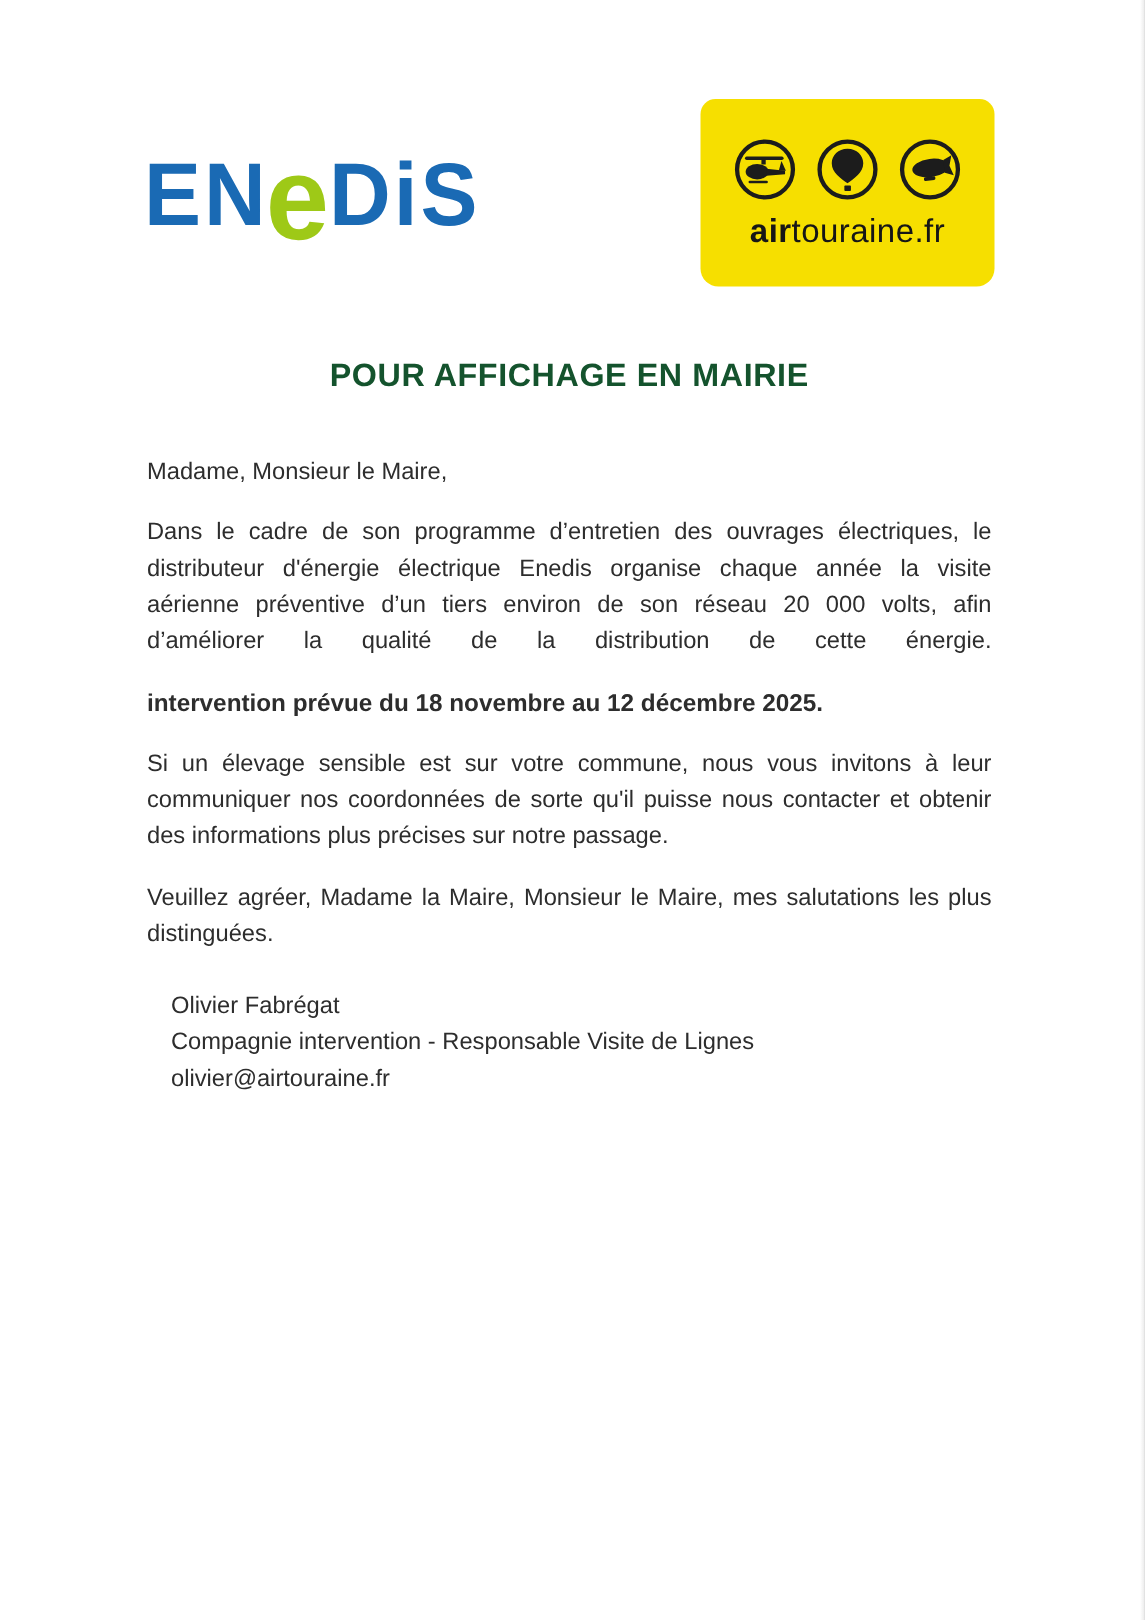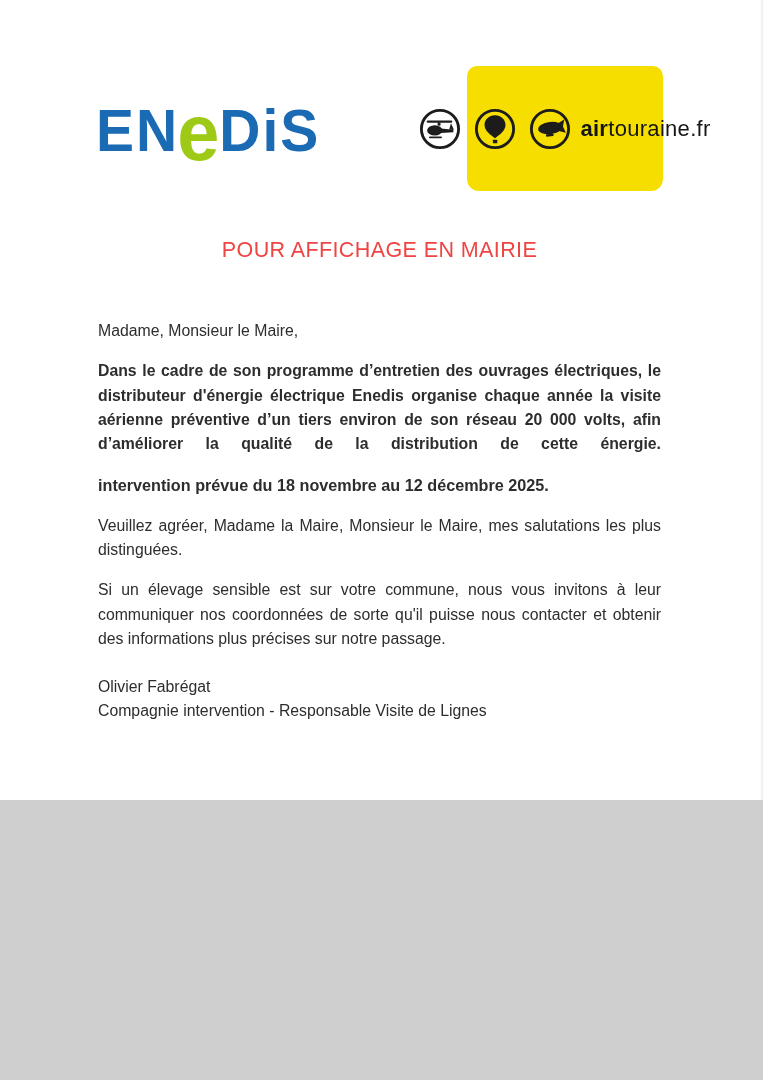--- a/index.html
+++ b/index.html
@@ -1,17 +1,17 @@
 <!DOCTYPE html>
 <html lang="fr"><head>
 <meta charset="utf-8">
 <style>
   html,body { margin:0; padding:0; background:#cfcfcf; }
   .page {
-    position:relative; width:763px; height:800px; margin:0 auto;
+    position:relative; width:763px; height:1080px; margin:0 auto;
     background:#ffffff; overflow:hidden;
     font-family:"Liberation Sans","DejaVu Sans",sans-serif;
     color:#2d2d2d;
   }
   .page::after { 
     content:""; position:absolute; top:0; right:0; width:3px; height:100%;
     background:linear-gradient(to right,rgba(0,0,0,0),rgba(0,0,0,0.08));
   }
 
   
@@ -23,44 +23,44 @@
   }
   .enedis-e {
     color:#9EC917; font-size:1.33em; line-height:0.78;
     position:relative; top:3px; margin:0 -2px;
   }
 
   
   .airtouraine-logo {
     position:absolute; left:467px; top:66px; width:196px; height:125px;
     background:#F6DF00; border-radius:10px 10px 12px 12px;
-    display:flex; flex-direction:row; align-items:center; justify-content:center;
+    display:flex; flex-direction:column; align-items:center; justify-content:center;
     gap:9px;
   }
   .lg-icons { display:flex; gap:13px; }
   .lg-circle { width:42px; height:42px; display:block; }
   .lg-circle svg { width:100%; height:100%; display:block; }
   .lg-domain { font-size:22px; color:#161616; letter-spacing:0.3px; line-height:1; }
   .lg-domain b { font-weight:bold; }
 
   
   .content {
     position:absolute; left:98px; top:234px; width:563px;
     font-size:15.8px; line-height:1.54;
   }
   .title {
-    font-size:21.5px; font-weight:normal; letter-spacing:0.4px;
-    text-align:center; color:#ef4444; margin:0 0 52px 0;
+    font-size:21.5px; font-weight:bold; letter-spacing:0.4px;
+    text-align:center; color:#14532d; margin:0 0 36px 0;
   }
   .content p { margin:0 0 16px 0; }
   .just { text-align:justify; }
-  .just-all { text-align:justify; text-align-last:justify;font-weight:bold; }
+  .just-all { text-align:justify; text-align-last:justify; }
   .date-line { font-weight:bold; text-align:left; font-size:16.2px; margin:18px 0 18px 0; }
   .sig { margin:0 !important; }
-  .sig-block { margin-top:24px; }
+  .sig-block { margin-top:24px;margin-left:16px; }
 </style>
 </head>
 <body>
 
 <div class="page">
 
   <div class="enedis-logo">
     <span>EN</span>
       <span class="enedis-e">e</span>
       <span>DiS</span>
@@ -104,23 +104,24 @@
     <h1 class="title">POUR AFFICHAGE EN MAIRIE</h1>
 
     <p>Madame, Monsieur le Maire,</p>
 
     <p class="just-all">Dans le cadre de son programme d’entretien des ouvrages électriques, le distributeur d'énergie électrique Enedis organise chaque année la visite aérienne préventive d’un tiers environ de son réseau 20 000 volts, afin d’améliorer la qualité de la distribution de cette énergie.</p>
 
 
     <p class="date-line">intervention prévue du 18 novembre au 12 décembre 2025.</p>
 
 
+    <p class="just">Si un élevage sensible est sur votre commune, nous vous invitons à leur communiquer nos coordonnées de sorte qu'il puisse nous contacter et obtenir des informations plus précises sur notre passage.</p>
+
     <p class="just">Veuillez agréer, Madame la Maire, Monsieur le Maire, mes salutations les plus distinguées.</p>
-
-    <p class="just">Si un élevage sensible est sur votre commune, nous vous invitons à leur communiquer nos coordonnées de sorte qu'il puisse nous contacter et obtenir des informations plus précises sur notre passage.</p>
 
     <div class="sig-block">
       <p class="sig">Olivier Fabrégat</p>
       <p class="sig">Compagnie intervention - Responsable Visite de Lignes</p>
+      <p class="sig">olivier@airtouraine.fr</p>
     </div>
   </div>
 
 </div>
 
 </body></html>

